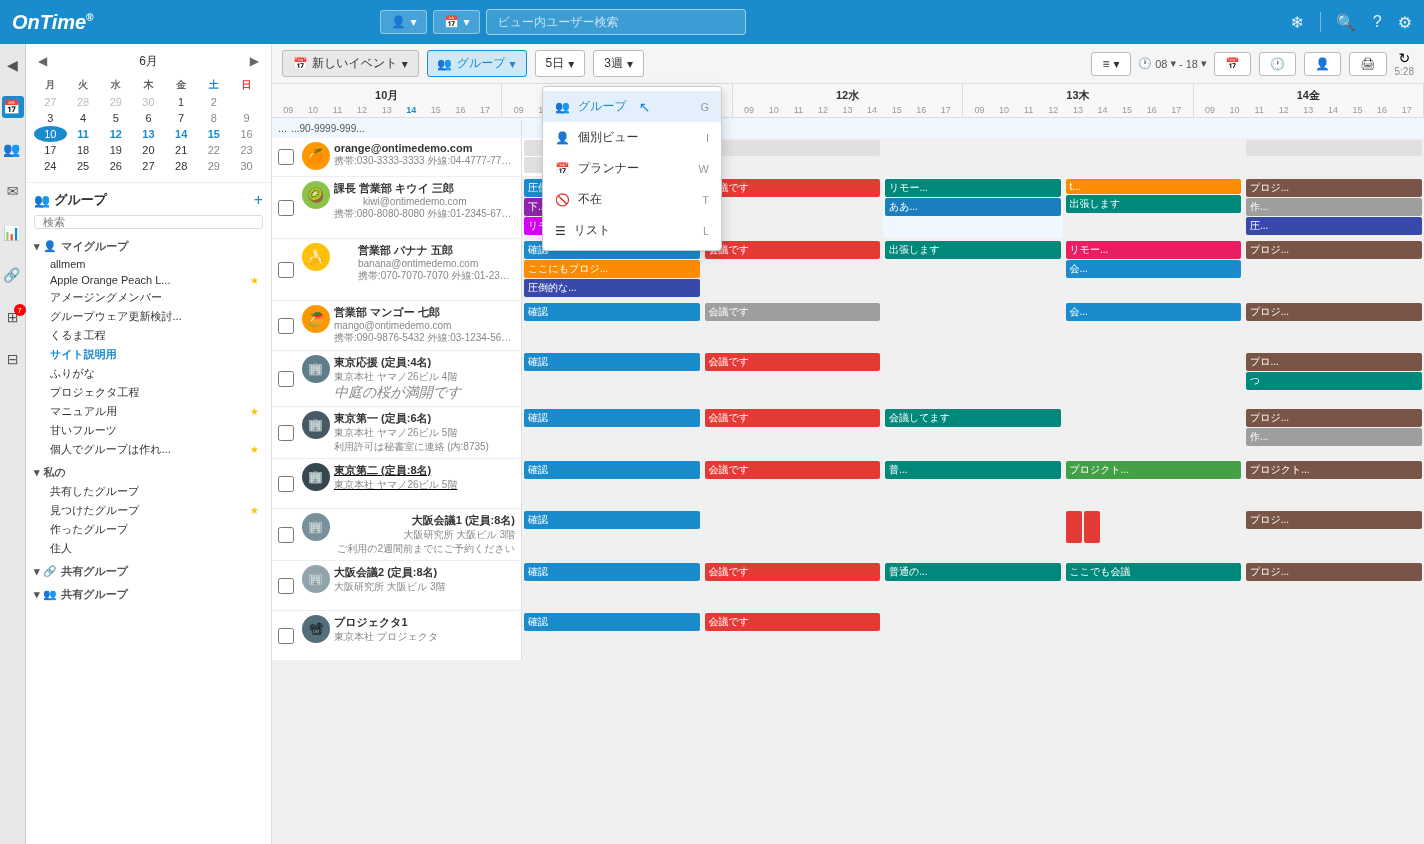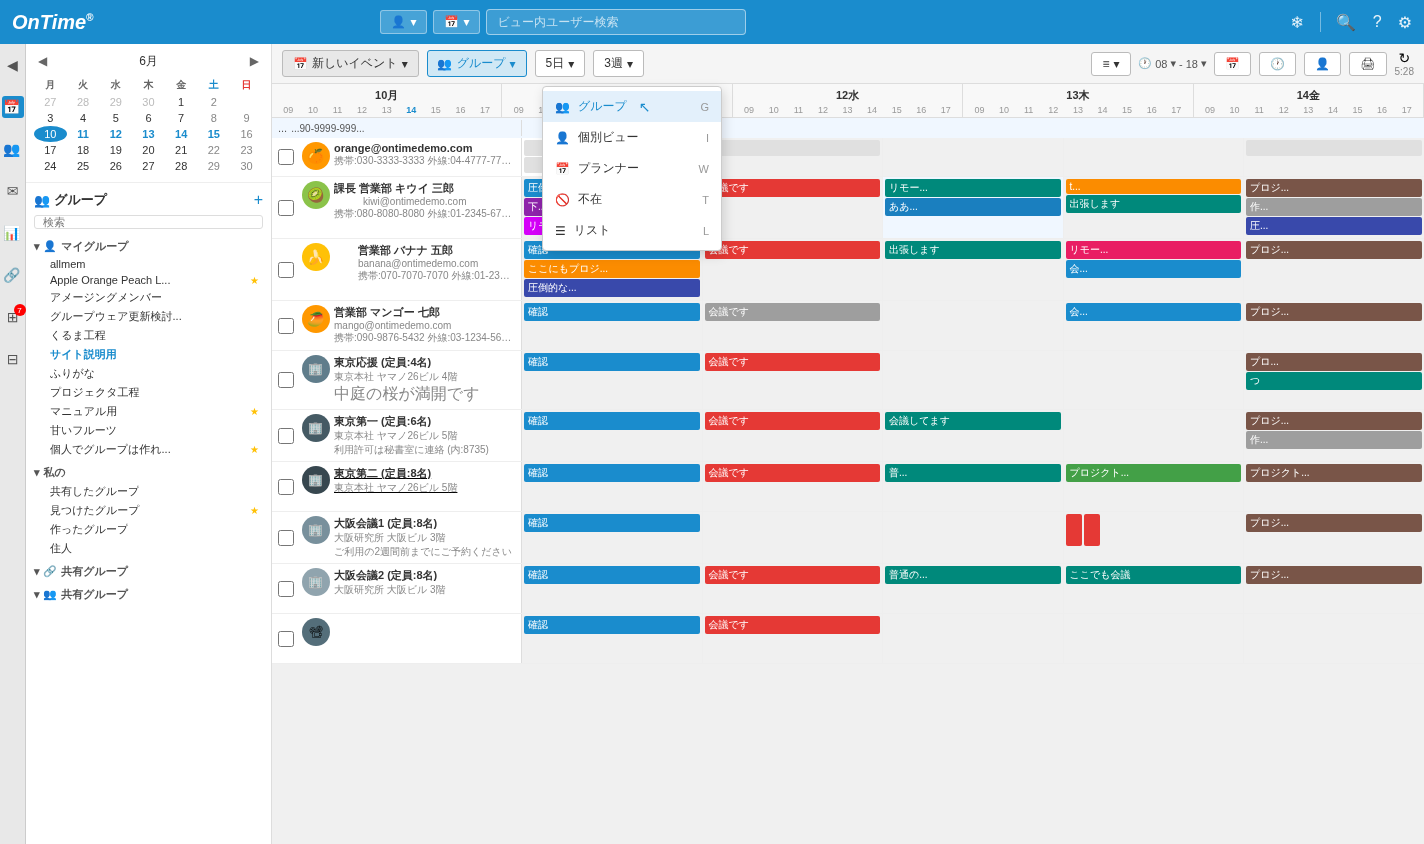--- a/index.html
+++ b/index.html
@@ -830,21 +830,21 @@
         </div>
       </div>
 
       <div class="resource-row">
         <div style="width:250px;min-width:250px;border-right:1px solid #ddd;padding:4px 6px;background:white;display:flex;align-items:flex-start;gap:4px;">
           <input type="checkbox" class="row-checkbox" style="">
           <div style="width:28px;height:28px;border-radius:50%;background:#607D8B;display:flex;align-items:center;justify-content:center;font-size:12px;flex-shrink:0;">🏢</div>
           <div style="flex:1;overflow:hidden;">
             <div style="font-size:11px;font-weight:bold;color:#333;white-space:nowrap;overflow:hidden;text-overflow:ellipsis;">東京応援 (定員:4名)</div>
             <div style="font-size:10px;color:#888;white-space:nowrap;overflow:hidden;text-overflow:ellipsis;">東京本社 ヤマノ26ビル 4階</div>
-            <div style="font-size:16px;color:#888;white-space:nowrap;overflow:hidden;text-overflow:ellipsis;">中庭の桜が満開です</div>
+            <div style="font-size:14px;color:#888;white-space:nowrap;overflow:hidden;text-overflow:ellipsis;font-style:italic;">中庭の桜が満開です</div>
           </div>
         </div>
         <div style="flex:1;border-right:1px solid #eee;min-width:180px;padding:2px;">
           <div class="event event-blue">確認</div>
         </div>
         <div style="flex:1;border-right:1px solid #eee;min-width:180px;padding:2px;">
           <div class="event event-red">会議です</div>
         </div>
         <div style="flex:1;border-right:1px solid #eee;min-width:180px;padding:2px;"></div>
         <div style="flex:1;border-right:1px solid #eee;min-width:180px;padding:2px;"></div>
@@ -903,21 +903,21 @@
         </div>
         <div style="flex:1;min-width:180px;padding:2px;">
           <div class="event event-brown">プロジクト...</div>
         </div>
       </div>
 
       <div class="resource-row">
         <div style="width:250px;min-width:250px;border-right:1px solid #ddd;padding:4px 6px;background:white;display:flex;align-items:flex-start;gap:4px;">
           <input type="checkbox" class="row-checkbox" style="">
           <div style="width:28px;height:28px;border-radius:50%;background:#78909C;display:flex;align-items:center;justify-content:center;font-size:12px;flex-shrink:0;">🏢</div>
-          <div style="flex:1;overflow:hidden;">
+          <div style="flex:1;overflow:hidden;text-align:right;">
             <div style="font-size:11px;font-weight:bold;color:#333;white-space:nowrap;overflow:hidden;text-overflow:ellipsis;">大阪会議1 (定員:8名)</div>
             <div style="font-size:10px;color:#888;white-space:nowrap;overflow:hidden;text-overflow:ellipsis;">大阪研究所 大阪ビル 3階</div>
             <div style="font-size:10px;color:#888;white-space:nowrap;overflow:hidden;text-overflow:ellipsis;">ご利用の2週間前までにご予約ください</div>
           </div>
         </div>
         <div style="flex:1;border-right:1px solid #eee;min-width:180px;padding:2px;">
           <div class="event event-blue">確認</div>
         </div>
         <div style="flex:1;border-right:1px solid #eee;min-width:180px;padding:2px;"></div>
         <div style="flex:1;border-right:1px solid #eee;min-width:180px;padding:2px;"></div>
@@ -953,20 +953,24 @@
         </div>
         <div style="flex:1;min-width:180px;padding:2px;">
           <div class="event event-brown">プロジ...</div>
         </div>
       </div>
 
       <div class="resource-row">
         <div style="width:250px;min-width:250px;border-right:1px solid #ddd;padding:4px 6px;background:white;display:flex;align-items:flex-start;gap:4px;">
           <input type="checkbox" class="row-checkbox" style="">
           <div style="width:28px;height:28px;border-radius:50%;background:#546E7A;display:flex;align-items:center;justify-content:center;font-size:12px;flex-shrink:0;">📽</div>
+          <div style="flex:1;overflow:hidden;">
+            <div style="font-size:11px;font-weight:bold;color:#333;white-space:nowrap;overflow:hidden;text-overflow:ellipsis;">プロジェクタ1</div>
+            <div style="font-size:10px;color:#888;white-space:nowrap;overflow:hidden;text-overflow:ellipsis;">東京本社 プロジェクタ</div>
+          </div>
         </div>
         <div style="flex:1;border-right:1px solid #eee;min-width:180px;padding:2px;">
           <div class="event event-blue">確認</div>
         </div>
         <div style="flex:1;border-right:1px solid #eee;min-width:180px;padding:2px;">
           <div class="event event-red">会議です</div>
         </div>
         <div style="flex:1;border-right:1px solid #eee;min-width:180px;padding:2px;"></div>
         <div style="flex:1;border-right:1px solid #eee;min-width:180px;padding:2px;"></div>
         <div style="flex:1;min-width:180px;padding:2px;"></div>

